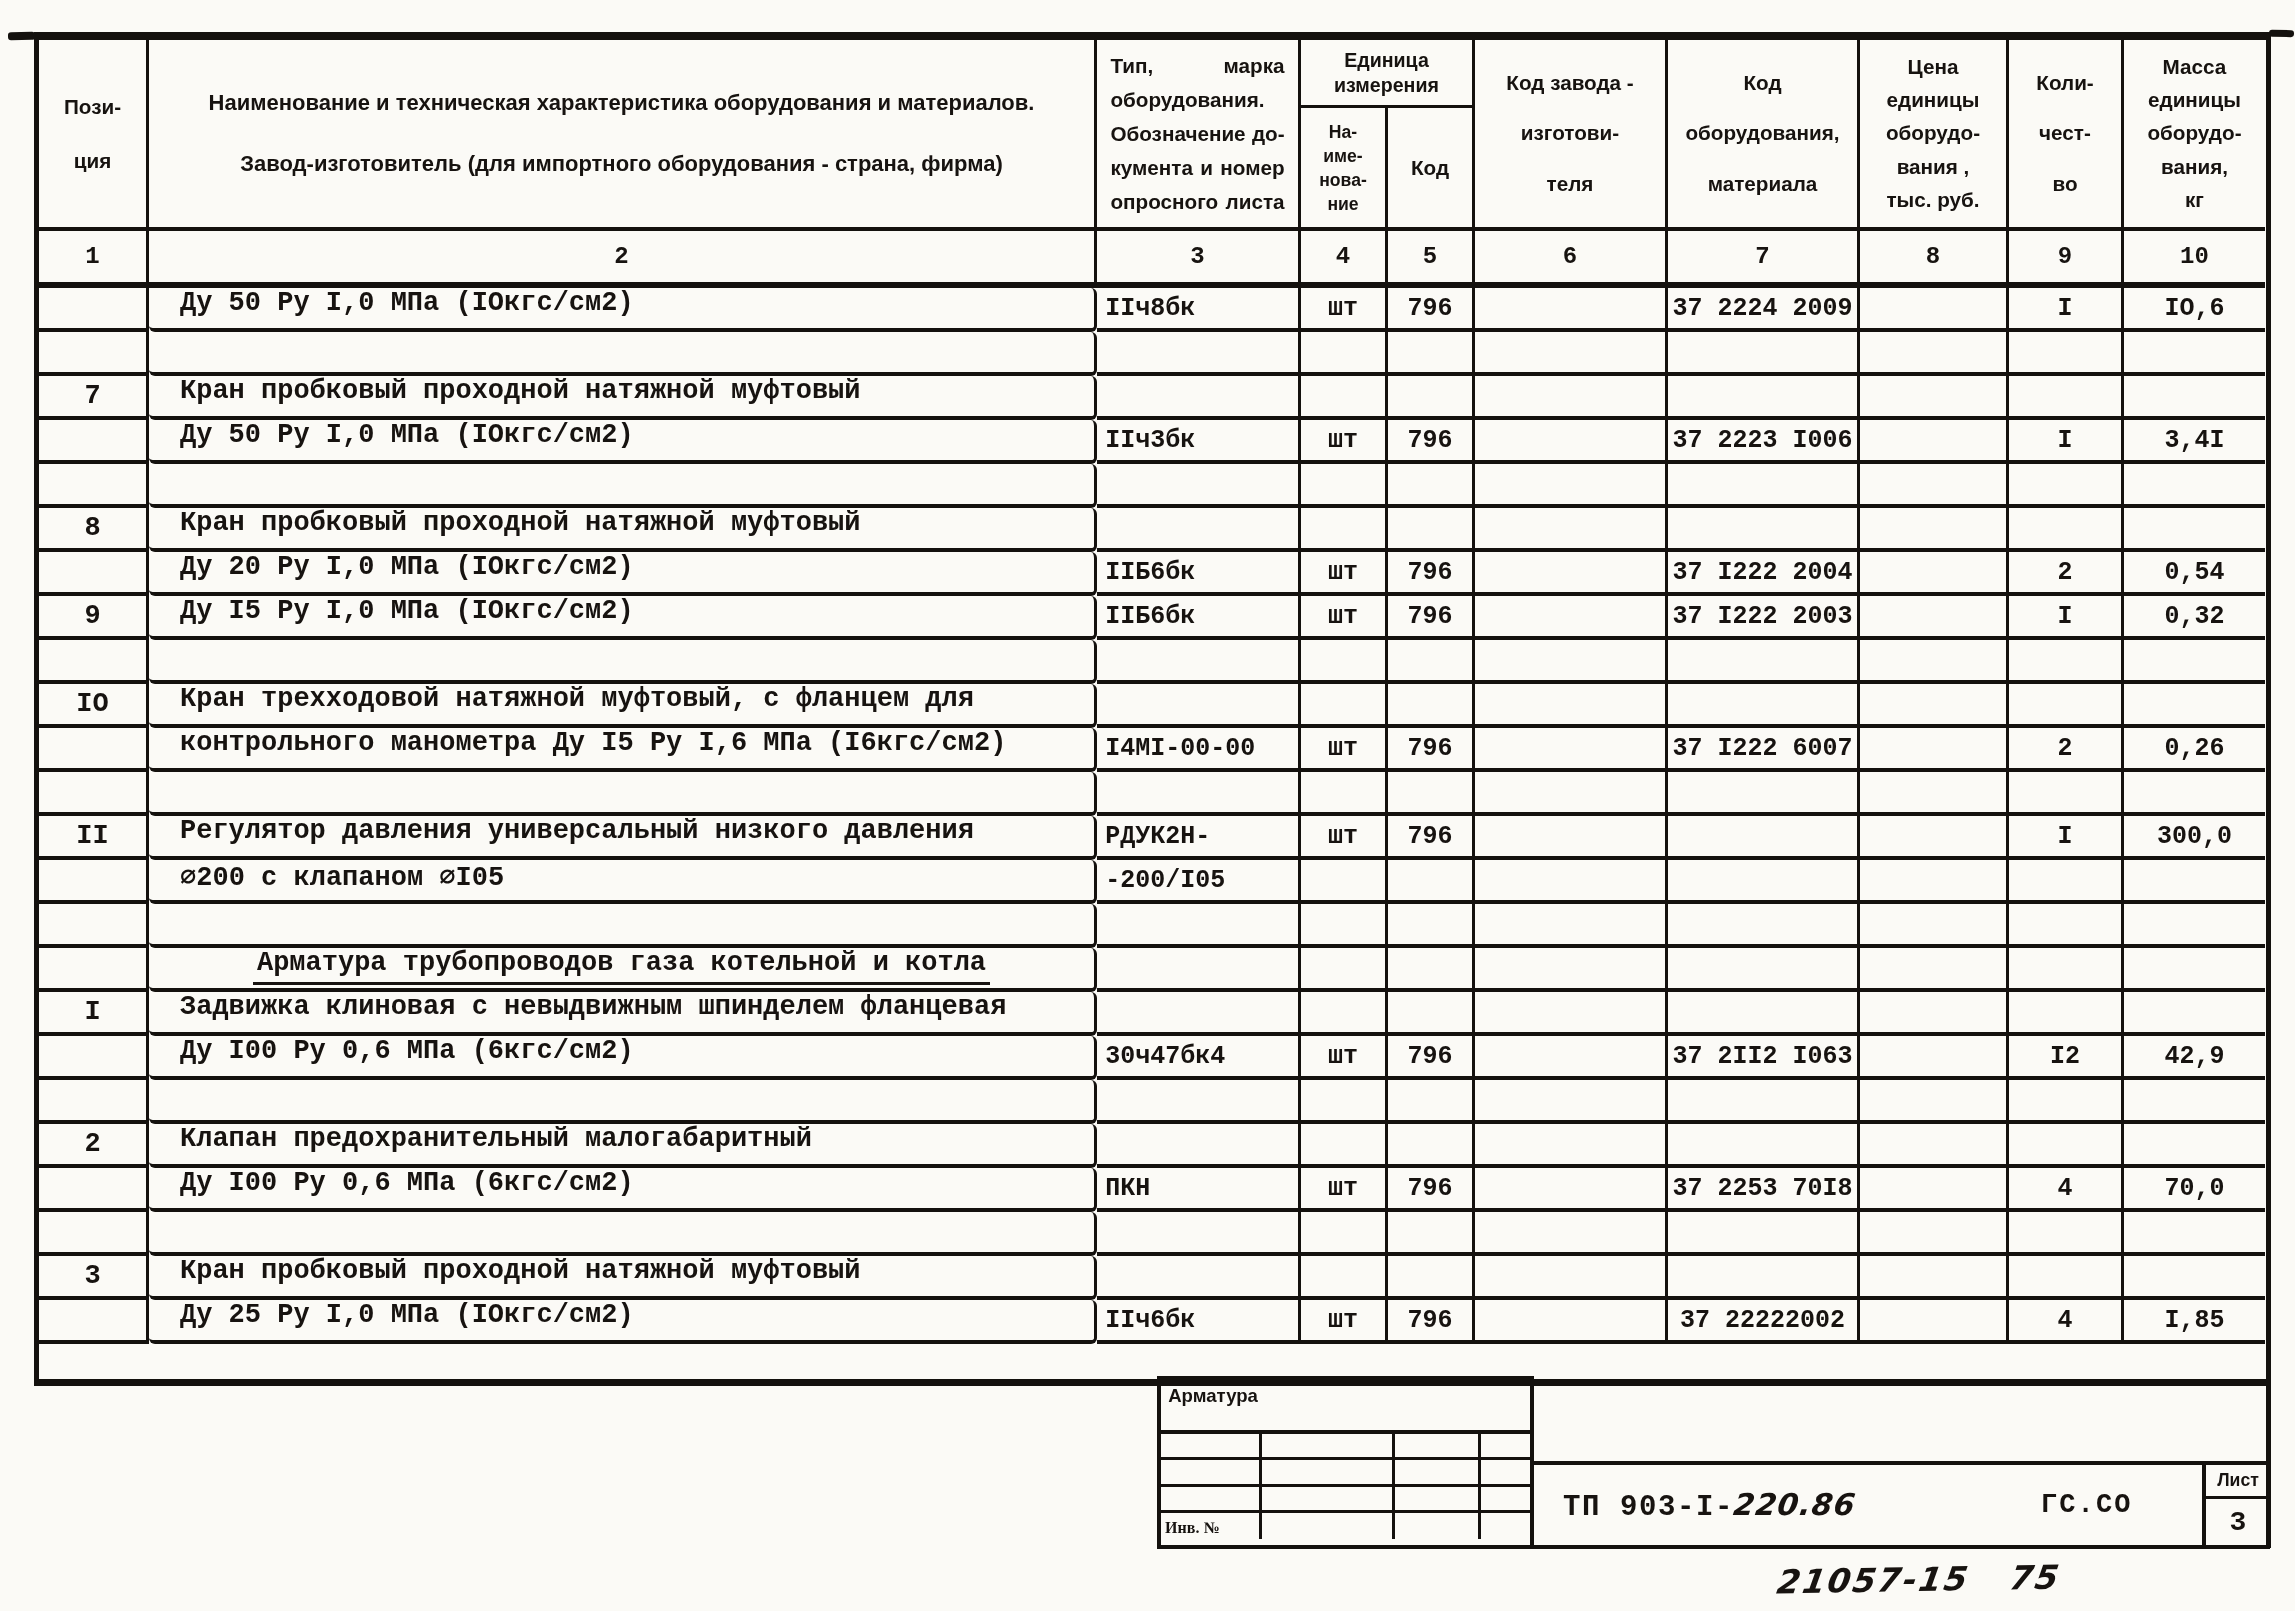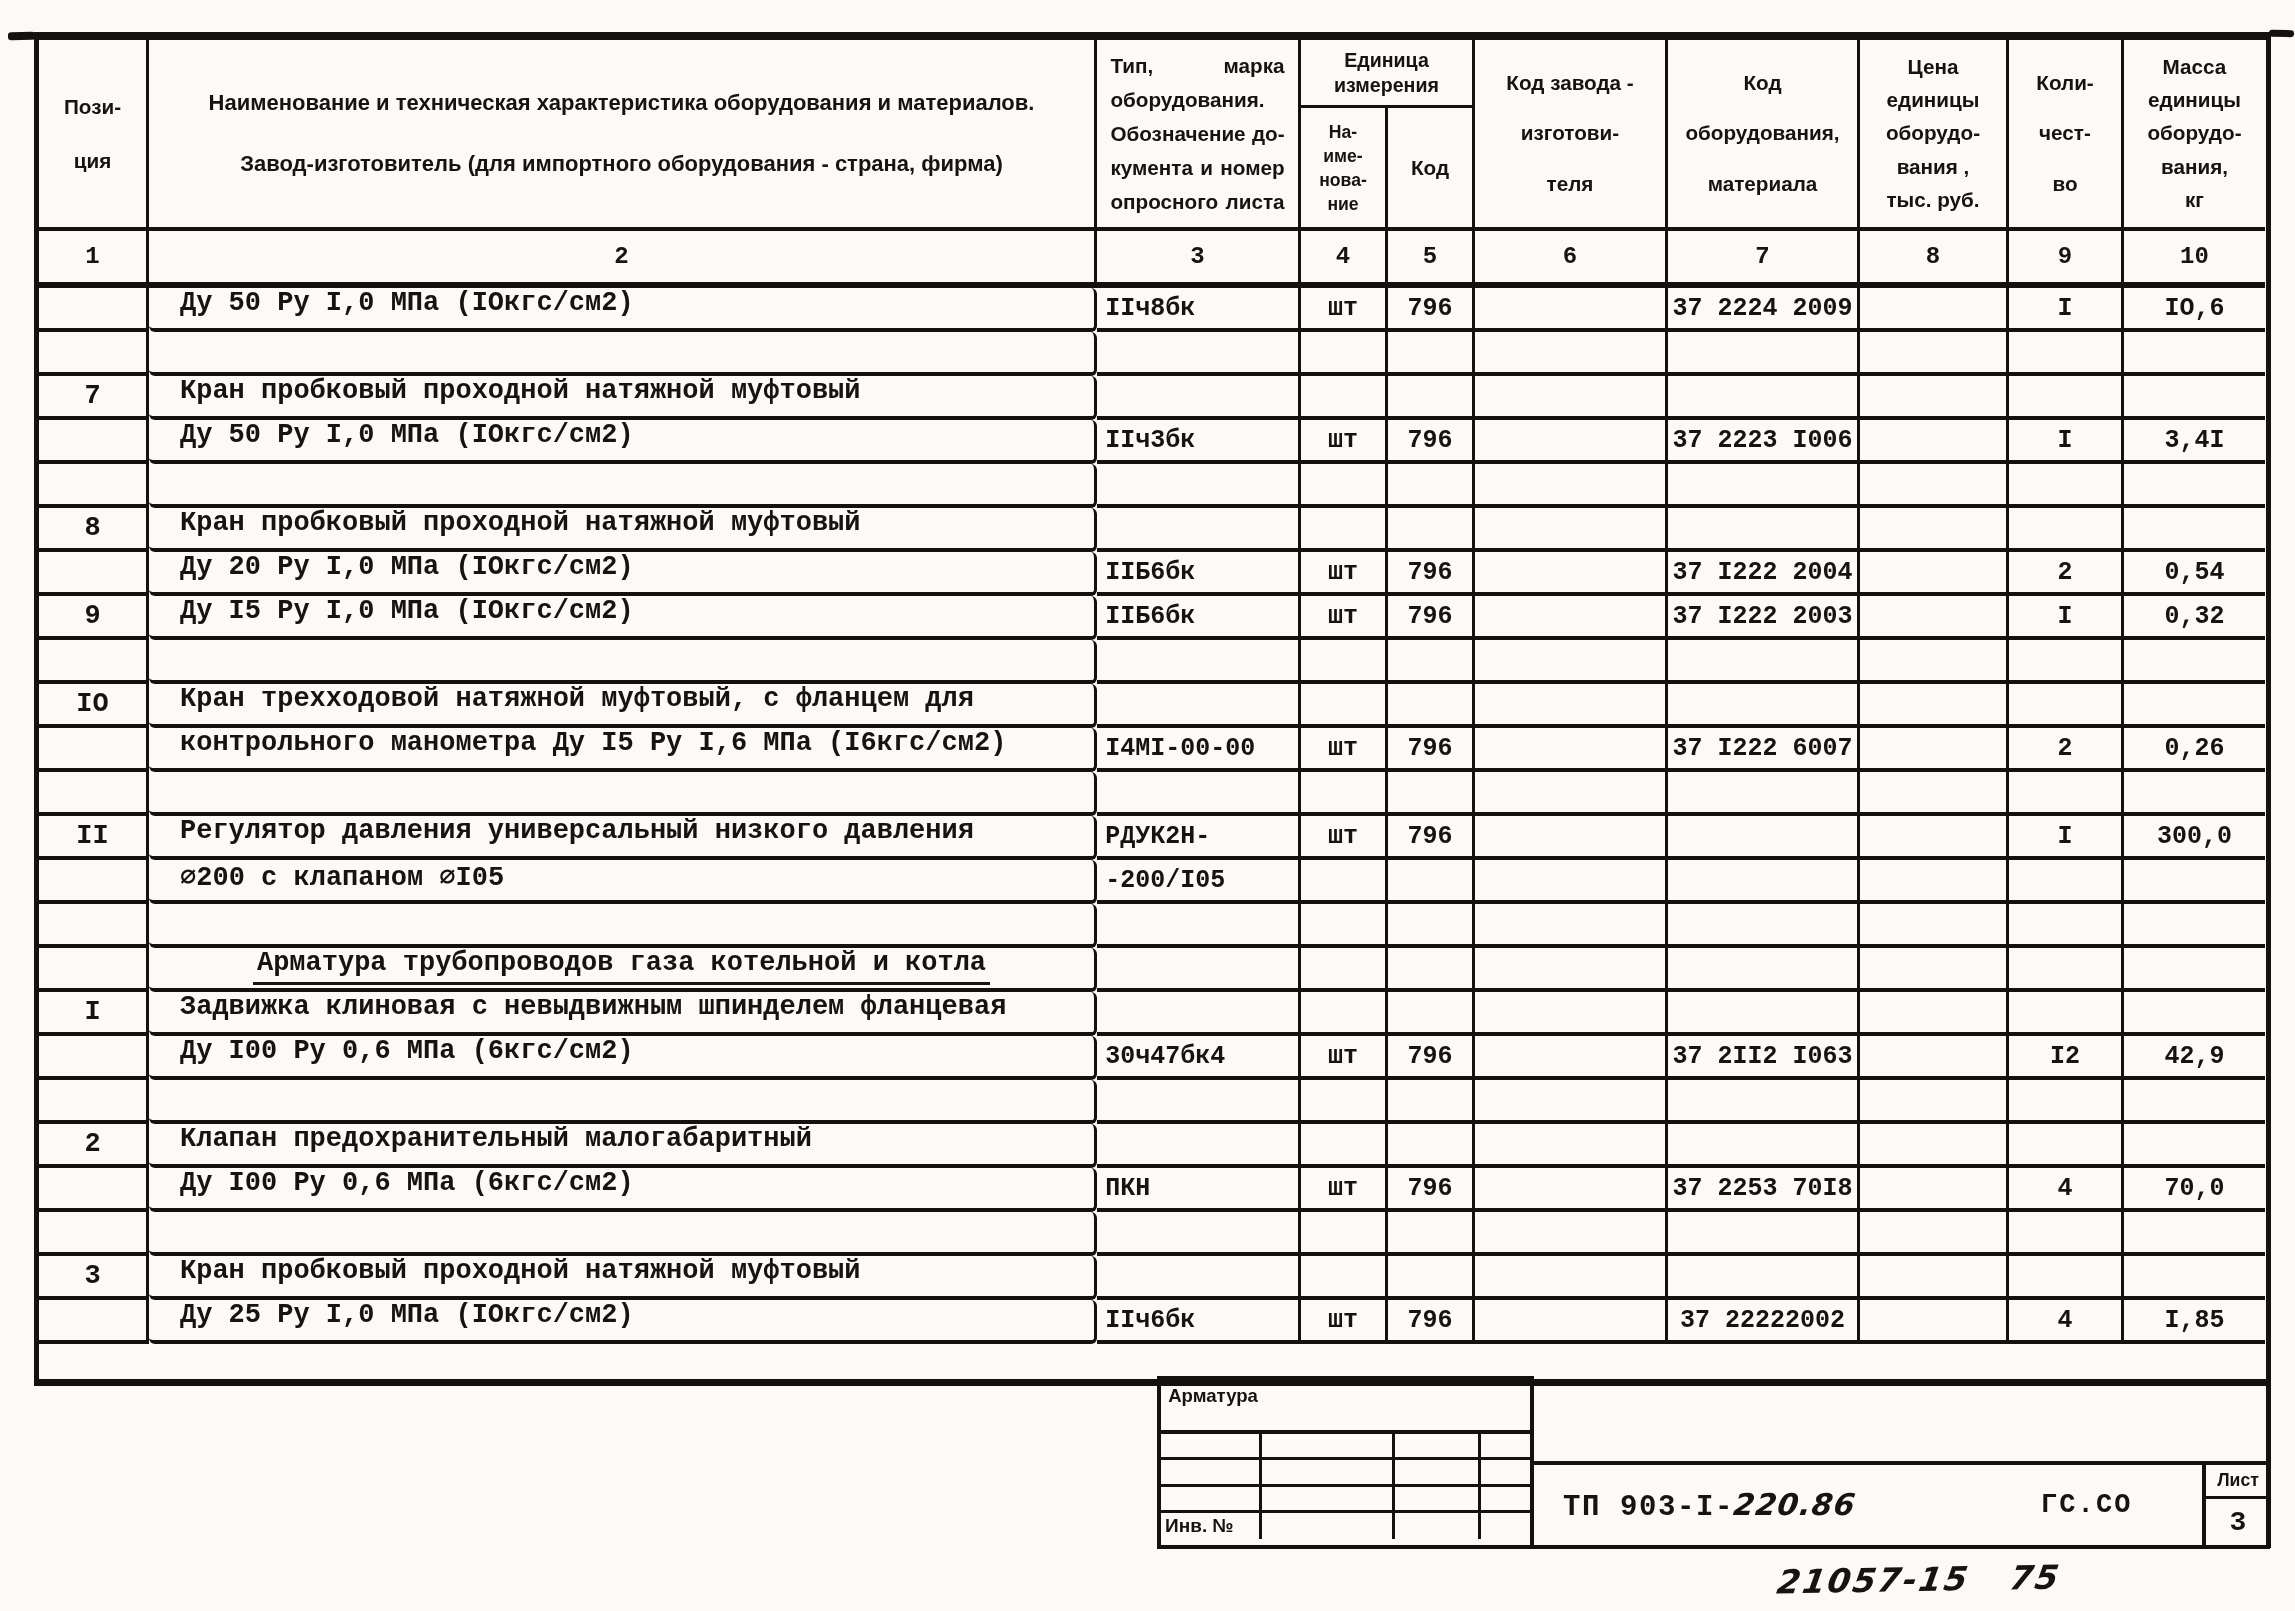--- a/index.html
+++ b/index.html
@@ -57,21 +57,21 @@
   
   .stamp-box{position:absolute;left:1157px;top:1376px;width:377px;height:173px;box-sizing:border-box;
              border:4.7px solid #14110e;}
   .stamp-head{height:54px;border-bottom:4.7px solid #14110e;box-sizing:border-box;
               padding:5.2px 7.2px;font-weight:700;font-size:18.6px;}
   .stamp-grid{display:grid;height:105px;
               grid-template-columns:101px 133px 86px 1fr;grid-template-rows:repeat(4,1fr);}
   .stamp-cell{box-sizing:border-box;border-right:3.6px solid #14110e;border-bottom:3.6px solid #14110e;}
   .stamp-cell.last-col{border-right:none;}
   .stamp-cell.last-row{border-bottom:none;}
-  .inv-label{display:flex;align-items:flex-end;padding:0 4.1px 2.1px 4.1px;font-weight:700;font-size:19px;white-space:nowrap;}
+  .inv-label{display:flex;align-items:flex-end;padding:0 4.1px 2.1px 4.1px;font-weight:700;font-size:16px;white-space:nowrap;font-family:Liberation Serif, serif;}
 
   
   .titlebar{position:absolute;left:1534px;top:1461px;width:736px;height:88px;box-sizing:border-box;
             border-top:4.7px solid #14110e;border-bottom:4.7px solid #14110e;display:flex;align-items:center;}
   .doc-num{margin-left:29px;font-family:"Liberation Mono",monospace;font-weight:700;font-size:29px;
            letter-spacing:1.6px;white-space:pre;}
   .doc-num .hand{font-family:"DejaVu Sans",sans-serif;font-style:italic;font-size:30px;
                  transform:skewX(-8deg);display:inline-block;letter-spacing:1px;}
   .org-code{position:absolute;left:507px;font-family:"Liberation Mono",monospace;font-weight:700;
             font-size:27px;letter-spacing:2.1px;}

